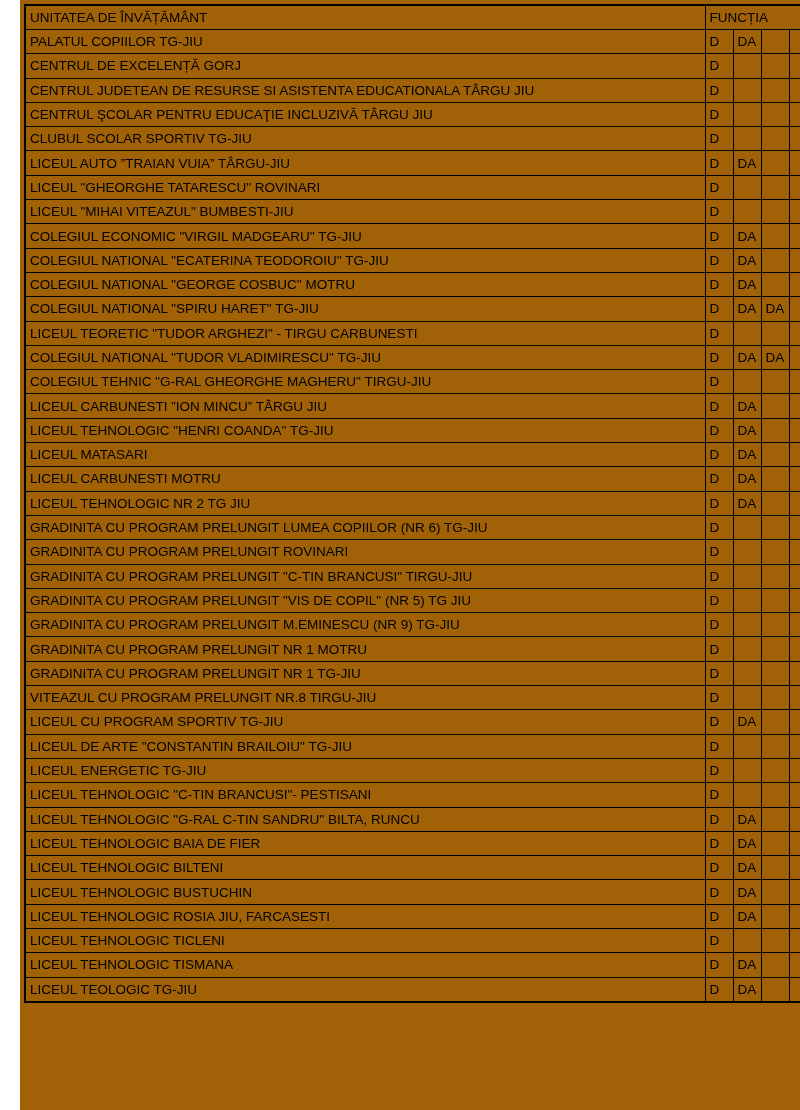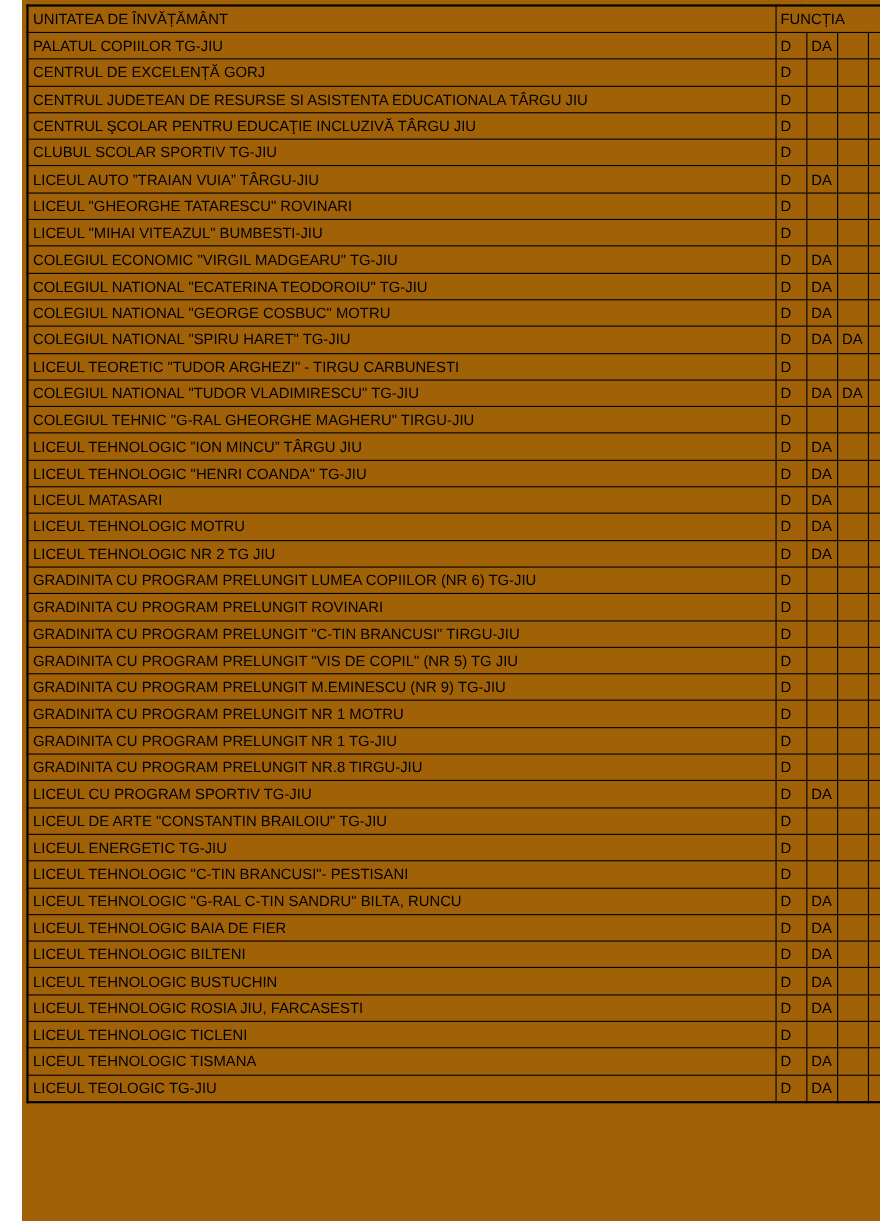--- a/index.html
+++ b/index.html
@@ -176,42 +176,42 @@
           <td class="fcell"></td>
         </tr>
         <tr class="row">
           <td>COLEGIUL TEHNIC "G-RAL GHEORGHE MAGHERU" TIRGU-JIU</td>
           <td class="fcell">D</td>
           <td class="fcell"></td>
           <td class="fcell"></td>
           <td class="fcell"></td>
         </tr>
         <tr class="row">
-          <td>LICEUL TEHNOLOGIC  ”ION MINCU” TÂRGU JIU</td>
+          <td>LICEUL CARBUNESTI  ”ION MINCU” TÂRGU JIU</td>
           <td class="fcell">D</td>
           <td class="fcell">DA</td>
           <td class="fcell"></td>
           <td class="fcell"></td>
         </tr>
         <tr class="row">
           <td>LICEUL TEHNOLOGIC "HENRI COANDA" TG-JIU</td>
           <td class="fcell">D</td>
           <td class="fcell">DA</td>
           <td class="fcell"></td>
           <td class="fcell"></td>
         </tr>
         <tr class="row">
           <td>LICEUL MATASARI</td>
           <td class="fcell">D</td>
           <td class="fcell">DA</td>
           <td class="fcell"></td>
           <td class="fcell"></td>
         </tr>
         <tr class="row">
-          <td>LICEUL TEHNOLOGIC MOTRU</td>
+          <td>LICEUL CARBUNESTI MOTRU</td>
           <td class="fcell">D</td>
           <td class="fcell">DA</td>
           <td class="fcell"></td>
           <td class="fcell"></td>
         </tr>
         <tr class="row">
           <td>LICEUL TEHNOLOGIC NR 2 TG JIU</td>
           <td class="fcell">D</td>
           <td class="fcell">DA</td>
           <td class="fcell"></td>
@@ -260,21 +260,21 @@
           <td class="fcell"></td>
         </tr>
         <tr class="row">
           <td>GRADINITA CU PROGRAM PRELUNGIT NR 1 TG-JIU</td>
           <td class="fcell">D</td>
           <td class="fcell"></td>
           <td class="fcell"></td>
           <td class="fcell"></td>
         </tr>
         <tr class="row">
-          <td>GRADINITA CU PROGRAM PRELUNGIT NR.8 TIRGU-JIU</td>
+          <td>VITEAZUL CU PROGRAM PRELUNGIT NR.8 TIRGU-JIU</td>
           <td class="fcell">D</td>
           <td class="fcell"></td>
           <td class="fcell"></td>
           <td class="fcell"></td>
         </tr>
         <tr class="row">
           <td>LICEUL CU PROGRAM SPORTIV TG-JIU</td>
           <td class="fcell">D</td>
           <td class="fcell">DA</td>
           <td class="fcell"></td>

